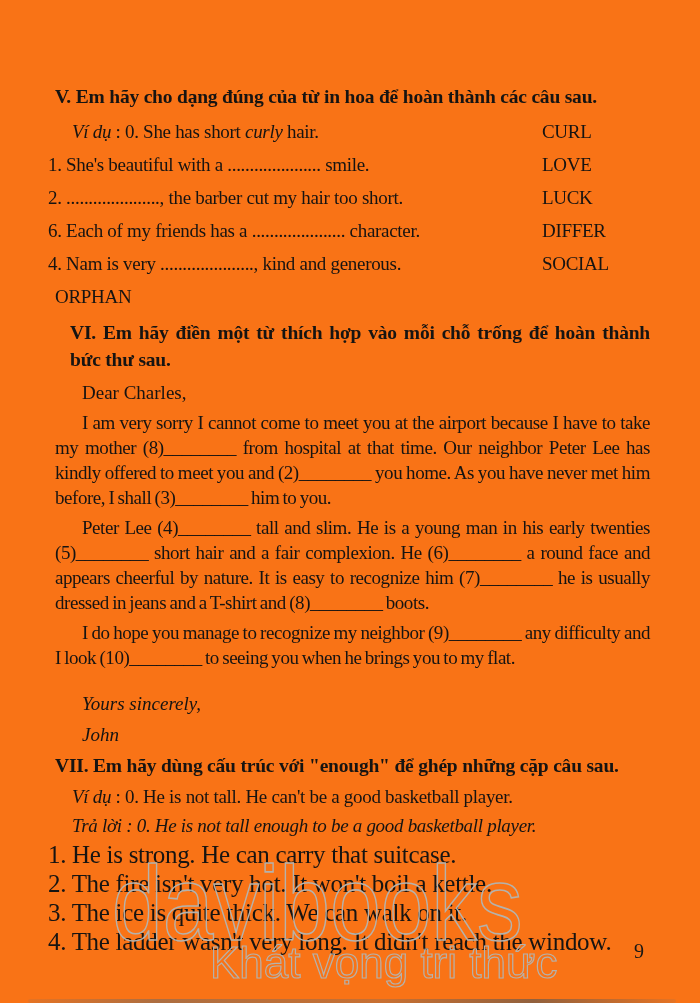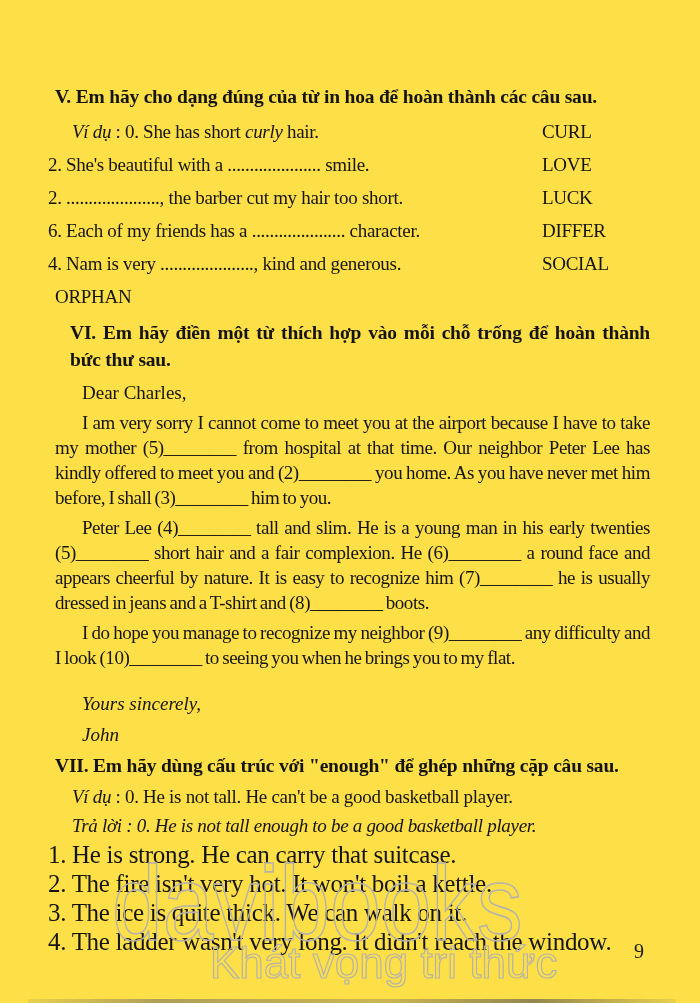--- a/index.html
+++ b/index.html
@@ -1,20 +1,20 @@
 <!DOCTYPE html>
 <html><head>
 <meta charset="utf-8">
 <style>
   html, body { margin: 0; padding: 0; }
   .page {
     position: relative;
     width: 700px;
     height: 1003px;
-    background: #fde047;
+    background: #f97316;
     font-family: "Liberation Serif", "DejaVu Serif", serif;
     color: #161412;
     overflow: hidden;
     box-sizing: border-box;
   }
   .content {
     padding: 83px 50px 0 55px;
   }
   .heading {
     font-weight: bold;
@@ -131,21 +131,21 @@
   <div class="content">
 
     <div class="heading">V. Em hãy cho dạng đúng của từ in hoa để hoàn thành các câu sau.</div>
 
     <div class="row example">
       <div class="txt"><span class="it">Ví dụ</span><span> : 0. She has short </span><span class="it">curly</span><span> hair.</span></div>
       <div class="kw">CURL</div>
     </div>
 
     <div class="row">
-      <div class="txt item-num">2. She's beautiful with a ..................... smile.</div>
+      <div class="txt item-num">1. She's beautiful with a ..................... smile.</div>
       <div class="kw">LOVE</div>
     </div>
     <div class="row">
       <div class="txt item-num">2. ....................., the barber cut my hair too short.</div>
       <div class="kw">LUCK</div>
     </div>
     <div class="row">
       <div class="txt item-num">6. Each of my friends has a ..................... character.</div>
       <div class="kw">DIFFER</div>
     </div>
@@ -154,21 +154,21 @@
       <div class="kw">SOCIAL</div>
     </div>
 
     <div class="row v-block">
       <div class="kw kw-bottom">ORPHAN</div>
     </div>
 
     <div class="heading heading-vi">VI. Em hãy điền một từ thích hợp vào mỗi chỗ trống để hoàn thành bức thư sau.</div>
 
     <div class="salutation">Dear Charles,</div>
-    <div class="letter-par">I am very sorry I cannot come to meet you at the airport because I have to take my mother (5)________ from hospital at that time. Our neighbor Peter Lee has kindly offered to meet you and (2)________ you home. As you have never met him before, I shall (3)________ him to you.</div>
+    <div class="letter-par">I am very sorry I cannot come to meet you at the airport because I have to take my mother (8)________ from hospital at that time. Our neighbor Peter Lee has kindly offered to meet you and (2)________ you home. As you have never met him before, I shall (3)________ him to you.</div>
     <div class="letter-par">Peter Lee (4)________ tall and slim. He is a young man in his early twenties (5)________ short hair and a fair complexion. He (6)________ a round face and appears cheerful by nature. It is easy to recognize him (7)________ he is usually dressed in jeans and a T-shirt and (8)________ boots.</div>
     <div class="letter-par">I do hope you manage to recognize my neighbor (9)________ any difficulty and I look (10)________ to seeing you when he brings you to my flat.</div>
     <div class="closing">Yours sincerely,</div>
     <div class="signature">John</div>
 
     <div class="heading heading-vii">VII. Em hãy dùng cấu trúc với "enough" để ghép những cặp câu sau.</div>
 
     <div class="vii-line"><span class="it">Ví dụ</span><span> : 0. He is not tall. He can't be a good basketball player.</span></div>
     <div class="vii-line"><span class="it">Trả lời :</span><span class="it"> 0. He is not tall enough to be a good basketball player.</span></div>
 

